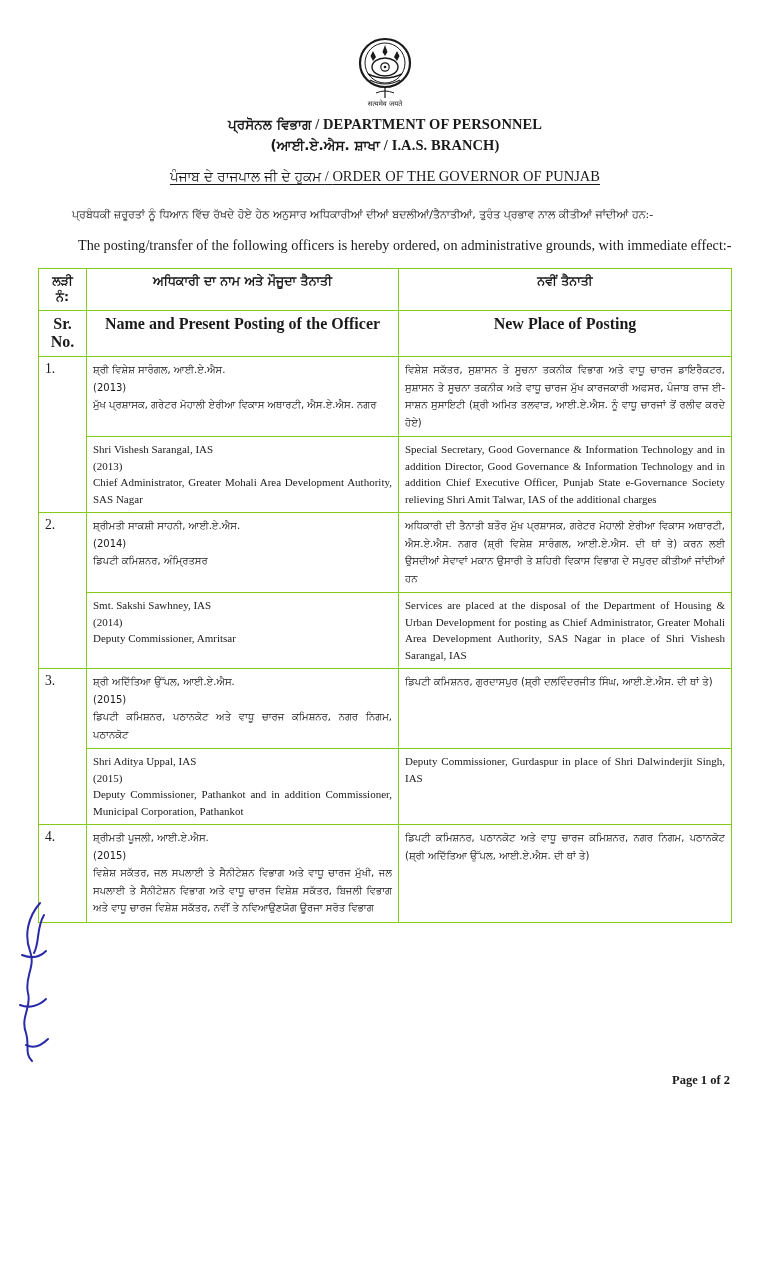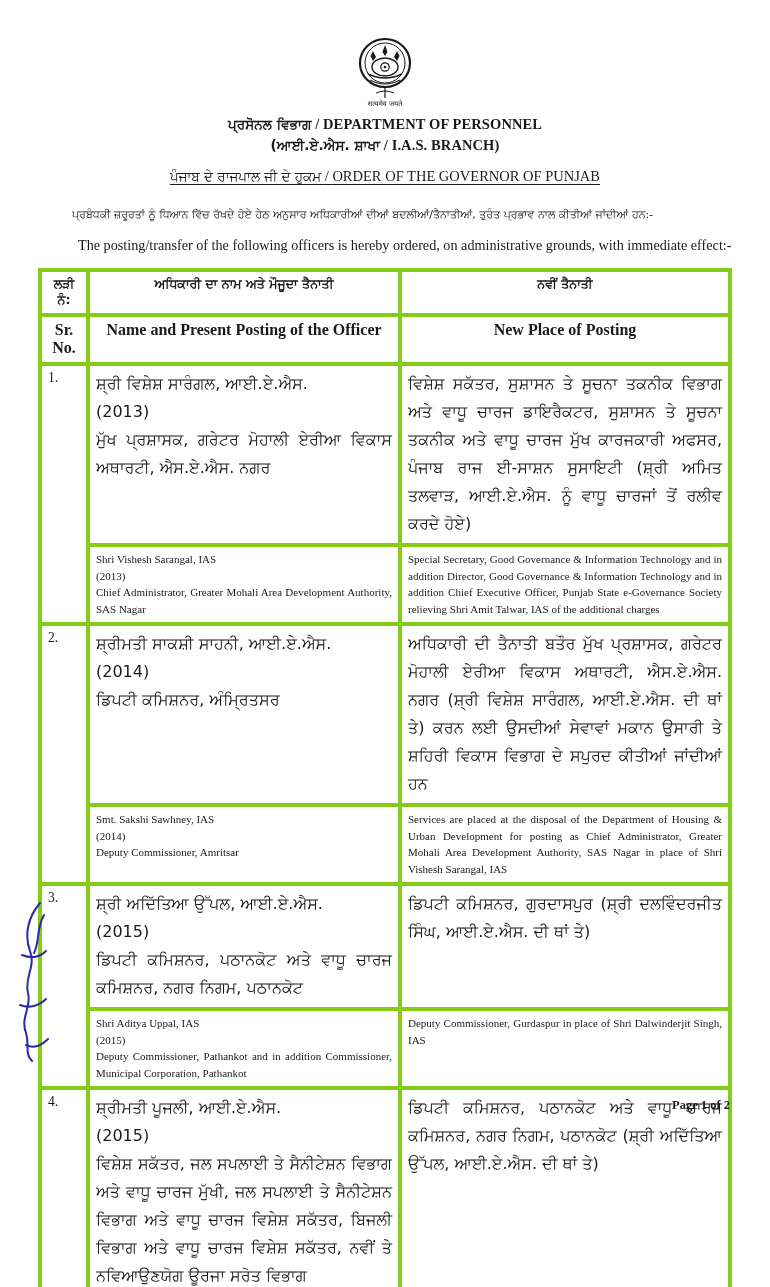--- a/index.html
+++ b/index.html
@@ -76,21 +76,21 @@
   }
   
   table.order-table {
     margin-top: 12px;
     border-collapse: collapse;
     width: 100%;
     table-layout: fixed;
   }
   table.order-table td,
   table.order-table th {
-    border: 4px solid #84cc16;
+    border: 1px solid #84cc16;
     vertical-align: top;
     padding: 4px 6px 5px 6px;
   }
   .col-sr { width: 48px; }
   .col-name { width: 312px; }
   .col-new { width: auto; }
 
   .th-pa {
     font-family: "DejaVu Sans", sans-serif;
     font-size: 12.6px;
@@ -104,42 +104,42 @@
     padding-top: 2px;
     padding-bottom: 3px;
   }
   td.sr {
     text-align: left;
     font-size: 13.6px;
     padding-left: 9px;
   }
   .cell-pa {
     font-family: "DejaVu Sans", sans-serif;
-    font-size: 16px;
+    font-size: 10px;
     line-height: 1.75;
     text-align: justify;
   }
   .cell-en {
     font-size: 11px;
     line-height: 1.5;
     text-align: justify;
   }
   
   .sig {
     position: absolute;
     left: 10px;
     bottom: 52px;
     width: 46px;
     height: 170px;
   }
   
   .footer {
     position: absolute;
     right: 40px;
-    bottom: 4px;
+    bottom: 29px;
     font-size: 12.5px;
     font-weight: bold;
   }
 </style>
 </head>
 <body>
 
 <div class="page">
 
   <div class="emblem-wrap">

